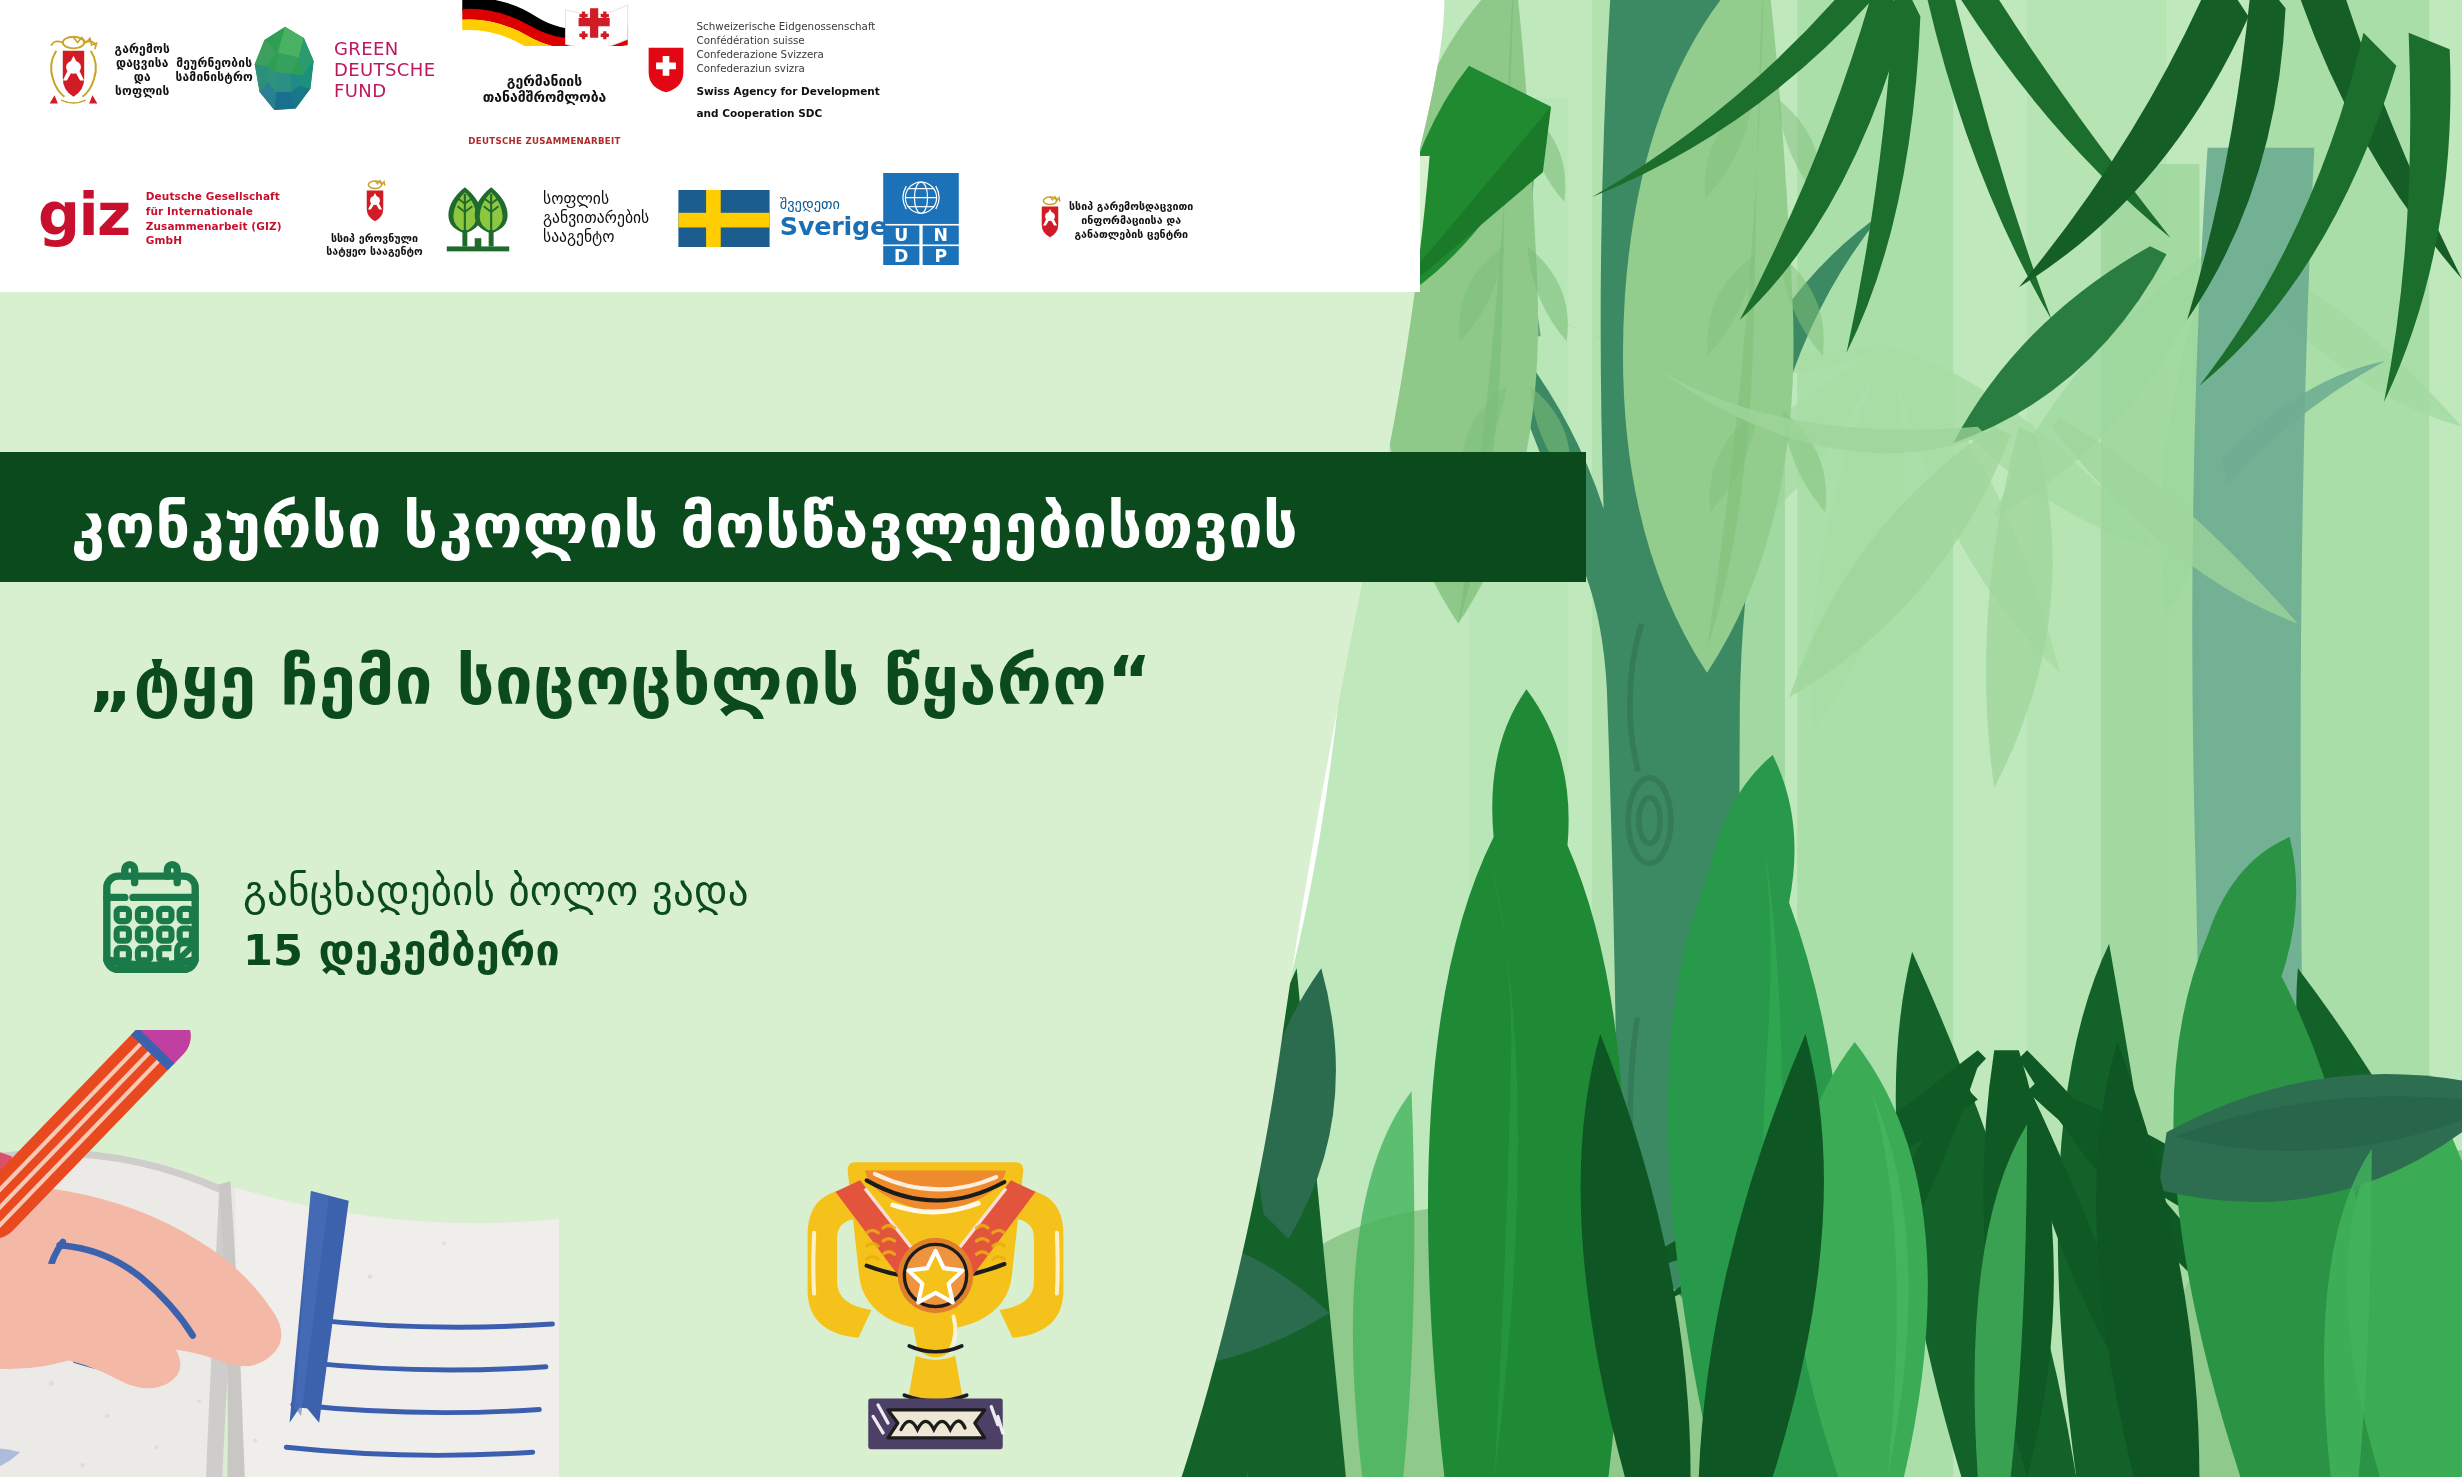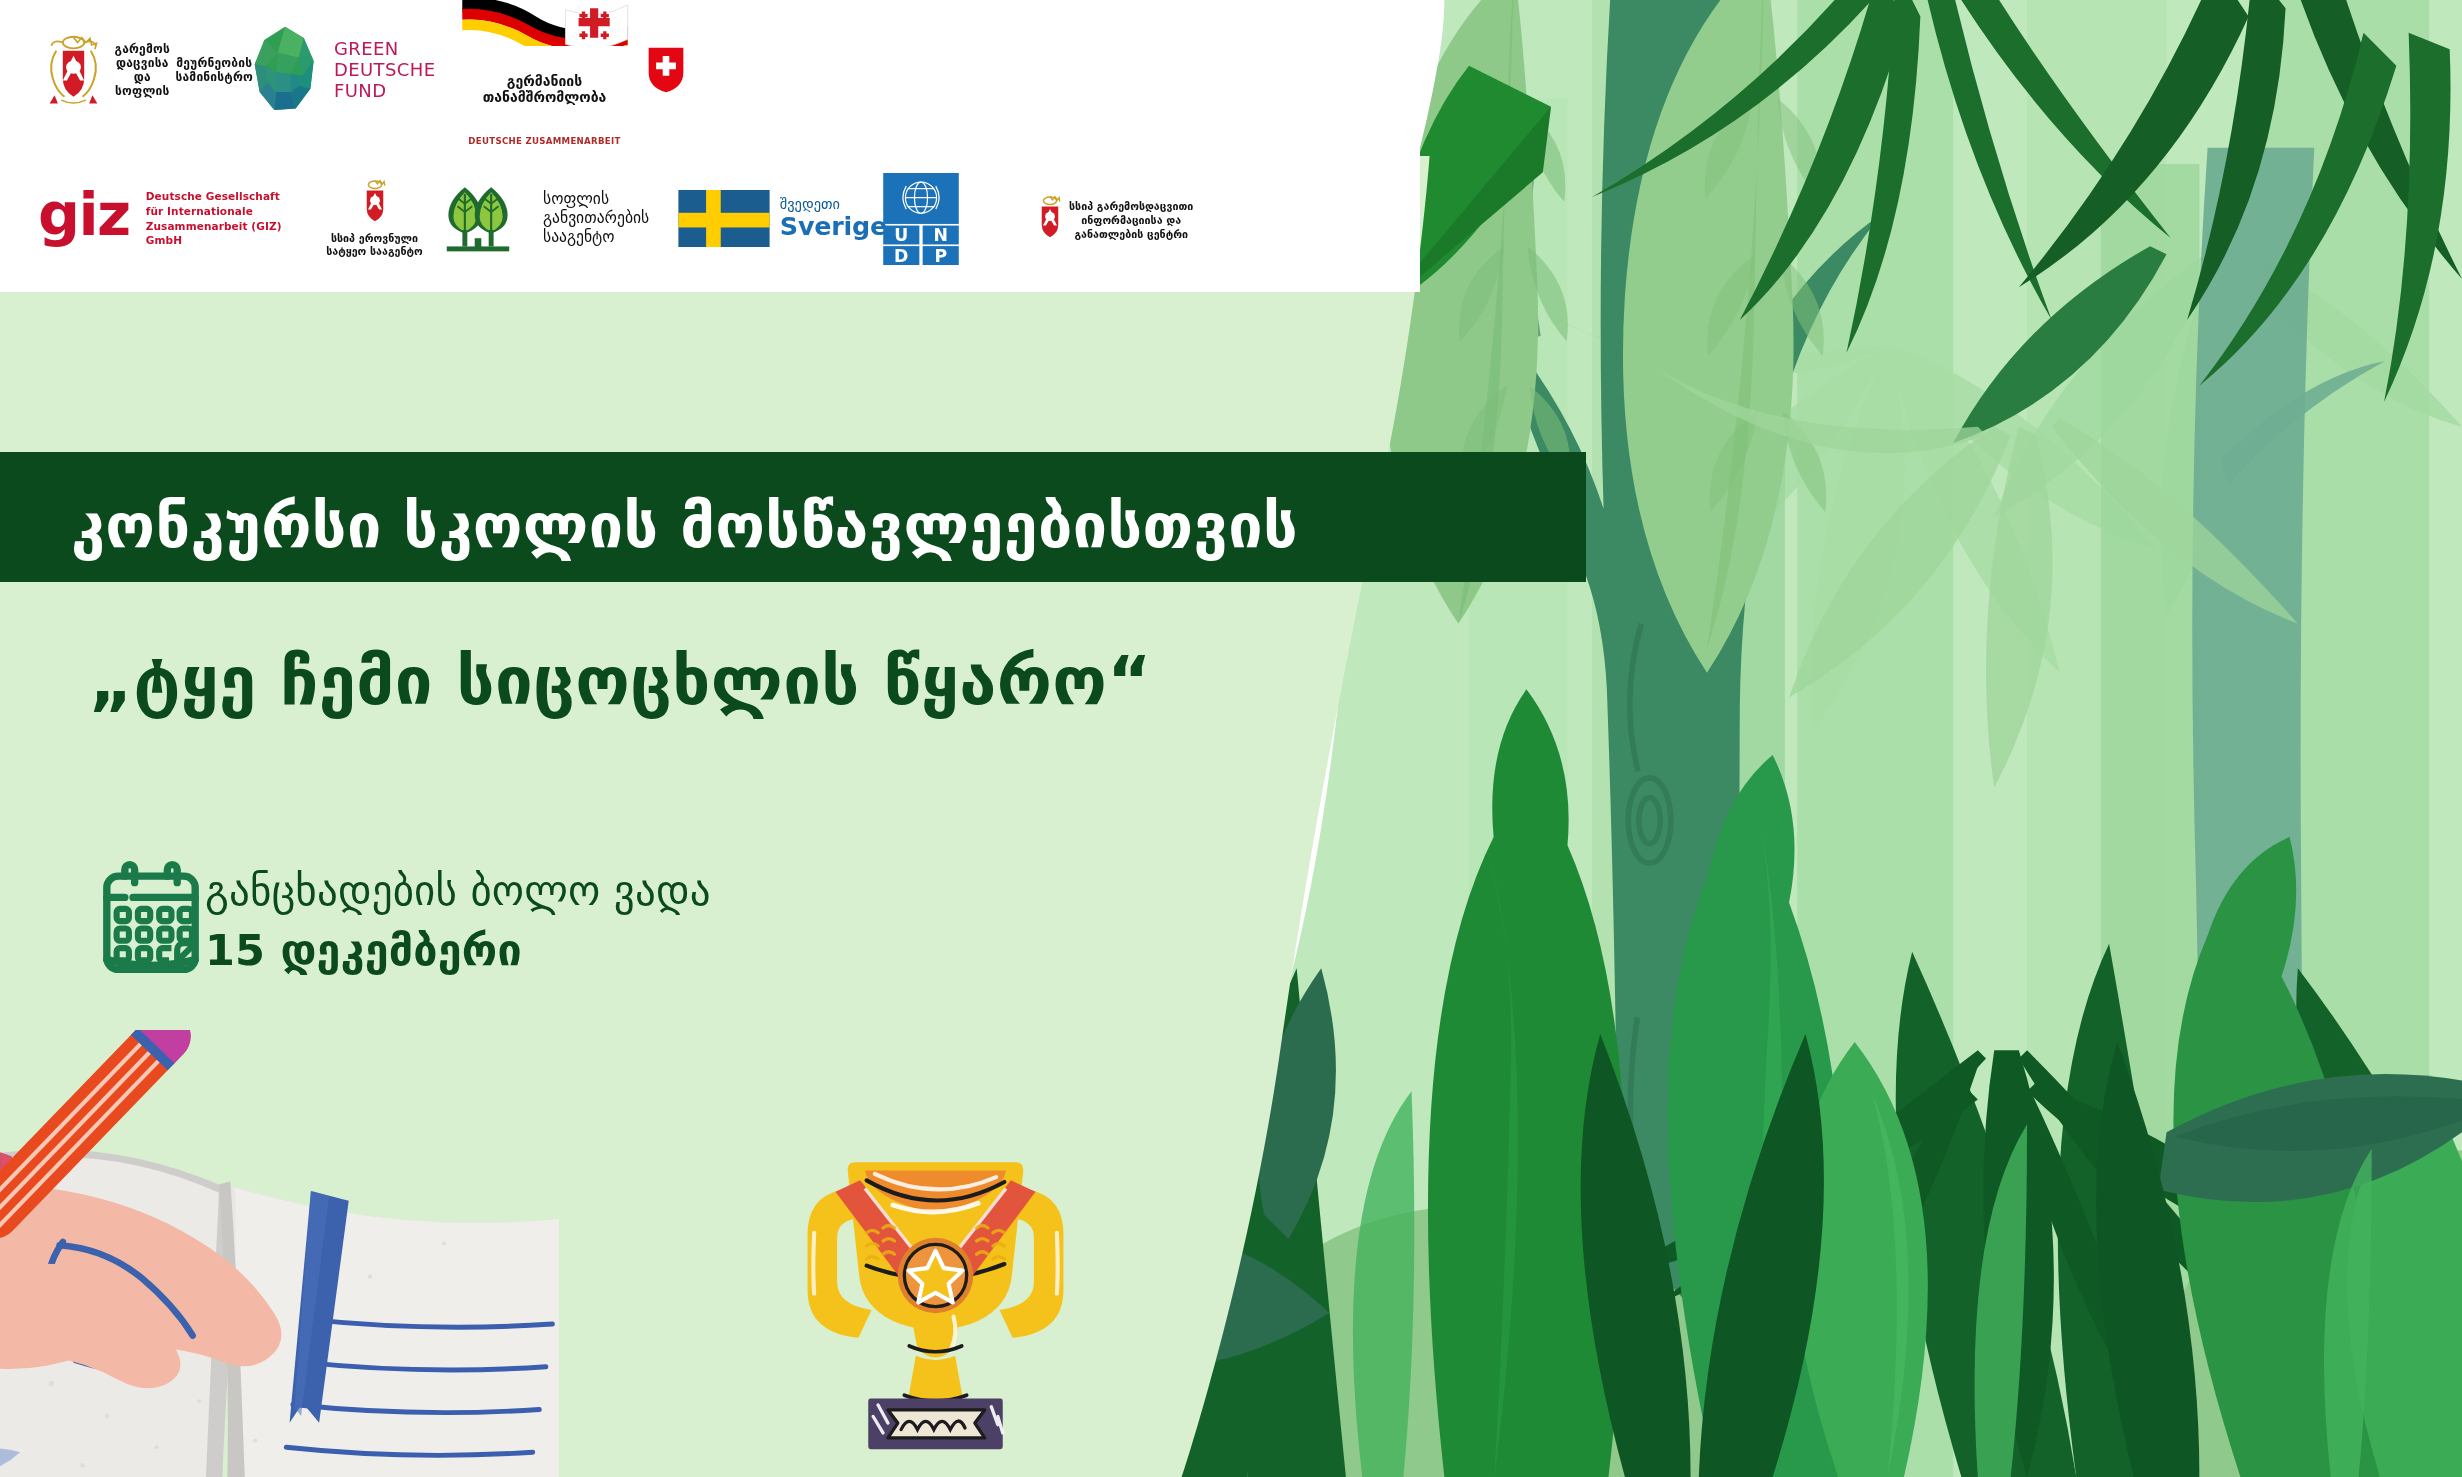--- a/index.html
+++ b/index.html
@@ -95,21 +95,21 @@
     font-size: 67px;
     font-weight: 800;
     letter-spacing: 0.4px;
     white-space:nowrap;
   }
 
   
   .deadline {
     position:absolute; left:97px; top:858px;
     z-index: 30;
-    display:flex; align-items:center; 
+    display:flex; align-items:center; gap: 38px;
   }
   .cal-icon { flex:0 0 auto; }
   .deadline-text { display:flex; flex-direction:column; gap: 9.8px; }
   .deadline-line1 {
     color:#0b4a1c; font-size: 41px; font-weight: 500; letter-spacing:0.2px; white-space:nowrap;
   }
   .deadline-line2 {
     color:#0b4a1c; font-size: 43px; font-weight: 800; letter-spacing:0.2px; white-space:nowrap;
   }
 
@@ -354,20 +354,28 @@
         </div>
         <div class="de">DEUTSCHE ZUSAMMENARBEIT</div>
       </div>
 
       <div class="logo sdc">
         <div class="logo-mark">
           <svg width="38" height="48" viewBox="0 0 46 58" style="margin-right:11.5px">
             <path d="M2,2 h42 v30 q0,18 -21,24 q-21,-6 -21,-24 Z" fill="#e30613"></path>
             <path d="M19,12 h8 v8 h8 v8 h-8 v8 h-8 v-8 h-8 v-8 h8 Z" fill="#fff"></path>
           </svg>
+        </div>
+        <div>
+          <div class="t1">Schweizerische Eidgenossenschaft</div>
+          <div class="t1">Confédération suisse</div>
+          <div class="t1">Confederazione Svizzera</div>
+          <div class="t1">Confederaziun svizra</div>
+          <div class="t2">Swiss Agency for Development</div>
+          <div class="t2">and Cooperation SDC</div>
         </div>
       </div>
     </div>
 
     <div class="logo-row logo-row-2">
 
       <div class="logo giz">
         <div class="logo-mark">
           <svg width="98" height="62" viewBox="0 0 120 76">
             <text x="0" y="58" font-family="'DejaVu Sans','Liberation Sans',sans-serif" font-size="72" font-weight="700" fill="#c8102e" letter-spacing="-2">giz</text>

